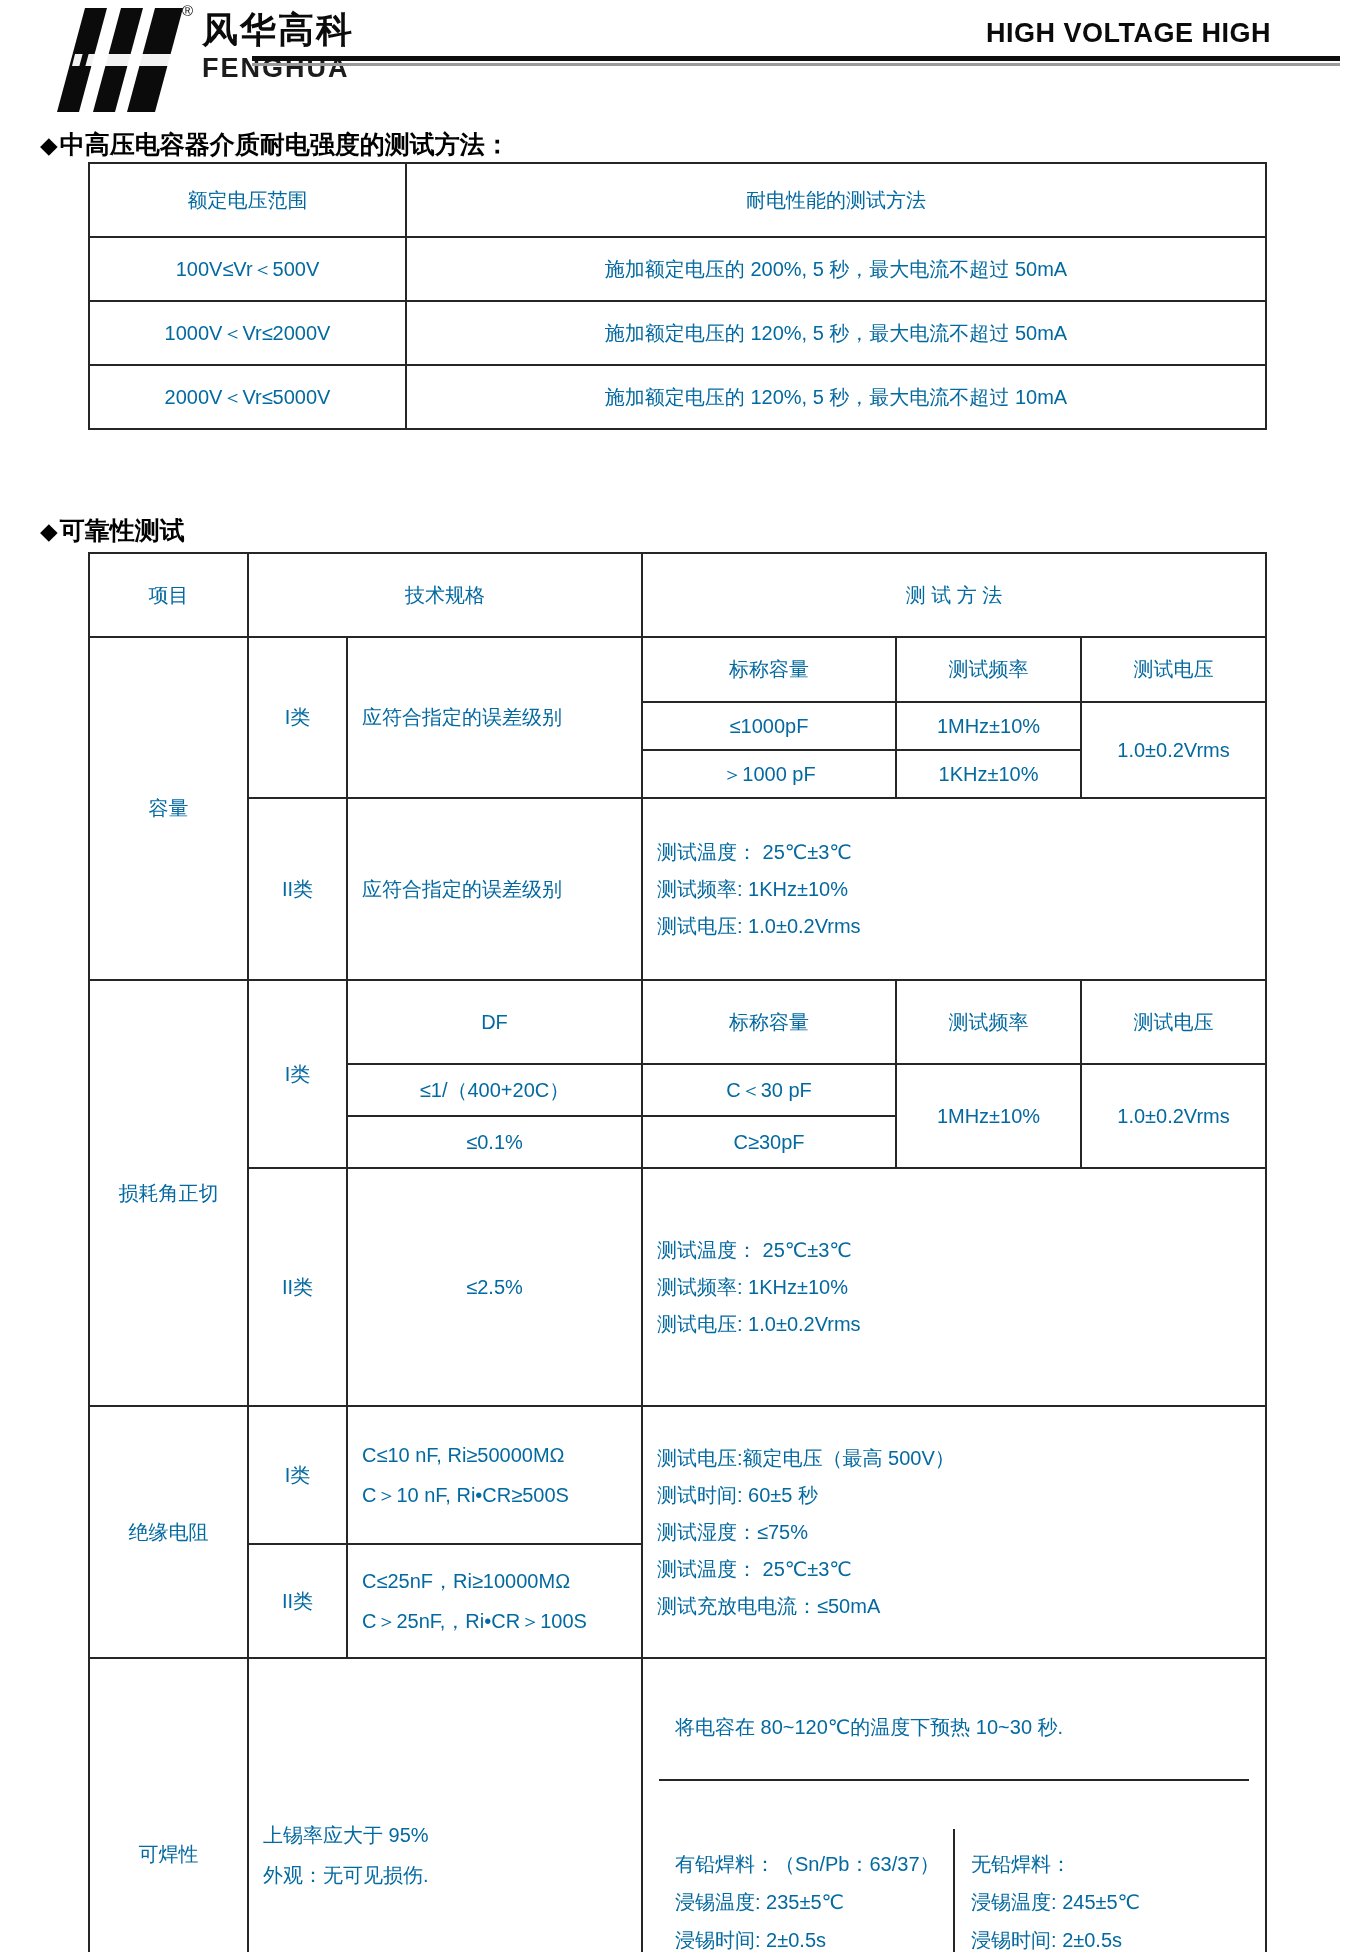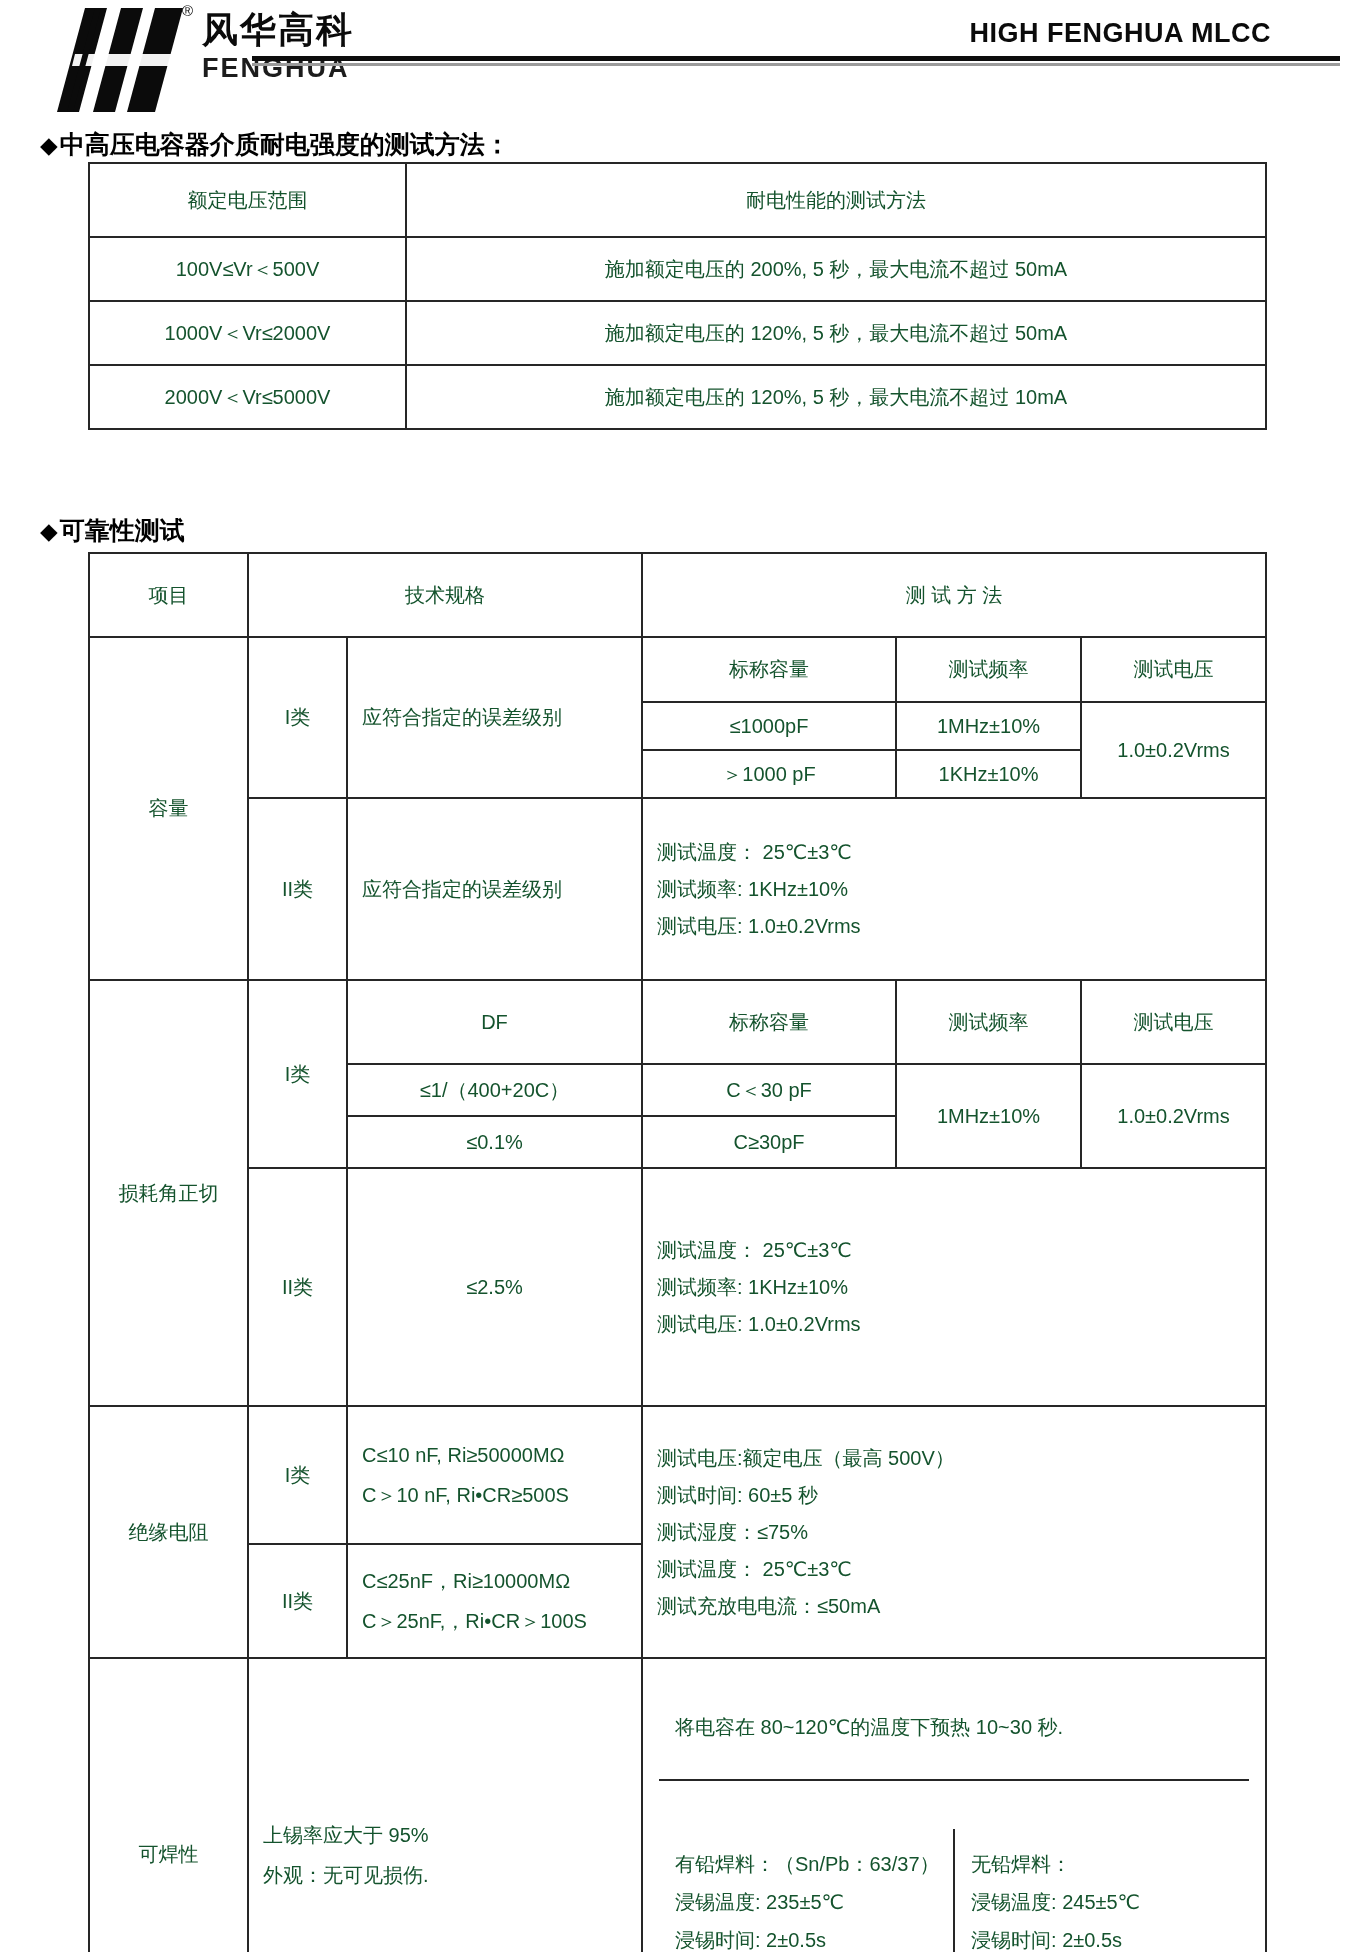--- a/index.html
+++ b/index.html
@@ -22,21 +22,21 @@
   .rule{position:absolute;left:252px;top:56px;width:1088px;}
   .rule-b{height:5px;background:#0d0d0d;}
   .rule-g{height:3px;background:#9b9b9b;margin-top:2px;}
   
   .sec-title{margin:0;padding:0;position:absolute;left:40px;font-size:25px;font-weight:bold;color:#000;}
   .sec-title .dia{font-size:23px;margin-right:2px;}
   #title1{top:128px;}
   #title2{top:514px;}
   
   table{border-collapse:collapse;table-layout:fixed;background:#fff;}
-  td,th{border:2px solid #262626;font-weight:normal;font-size:20px;color:#14532d;
+  td,th{border:2px solid #262626;font-weight:normal;font-size:20px;color:#0369a1;
         text-align:center;vertical-align:middle;padding:2px 4px;overflow:hidden;}
   .pre{white-space:pre-line;margin-top:33px;}
   .left{text-align:left;padding-left:14px;}
   
   #t1{position:absolute;left:88px;top:162px;width:1177px;}
   #t1 .hrow{height:74px;}
   #t1 .drow{height:64px;}
   
   #t2{position:absolute;left:88px;top:552px;width:1177px;border-bottom:4px solid #1c1c1c;}
   #t2 .r-h{height:84px;}
@@ -73,21 +73,21 @@
         <polygon points="88,2 100,2 72,106 60,106" fill="#ffffff"></polygon>
         <polygon points="20,48 118,48 115,60 17,60" fill="#ffffff" opacity="0.95"></polygon>
         <polygon points="40,2 46,2 18,106 12,106" fill="#0b0b0b"></polygon>
       </svg>
     </div>
     <div class="reg">®</div>
     <div class="brand">
       <div class="brand-cn">风华高科</div>
       <div class="brand-en">FENGHUA</div>
     </div>
-    <div class="page-title">HIGH FENGHUA MLCC</div>
+    <div class="page-title">HIGH VOLTAGE HIGH</div>
     <div class="rule">
       <div class="rule-b"></div>
       <div class="rule-g"></div>
     </div>
   </div>
 
   <h2 class="sec-title" id="title1"><span class="dia">◆</span><span>中高压电容器介质耐电强度的测试方法：</span></h2>
 
   <table id="t1">
     <colgroup>

